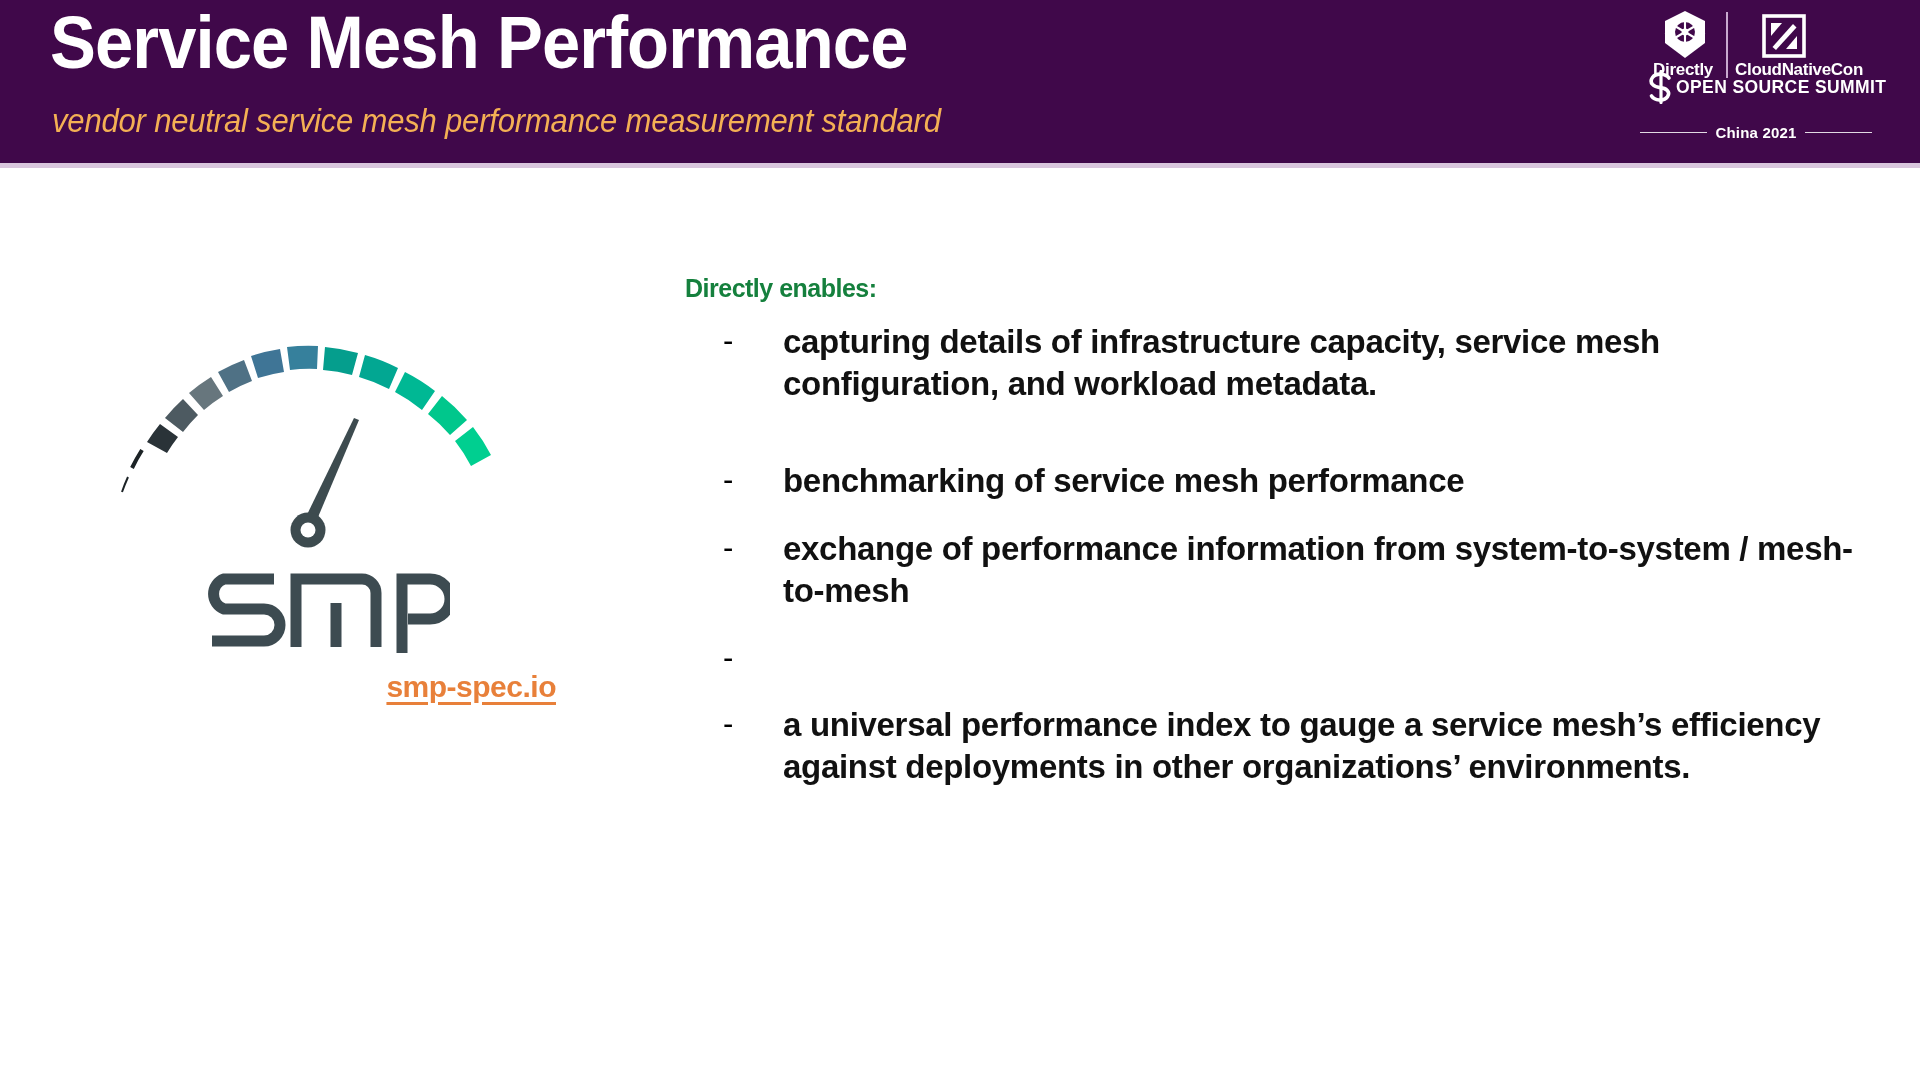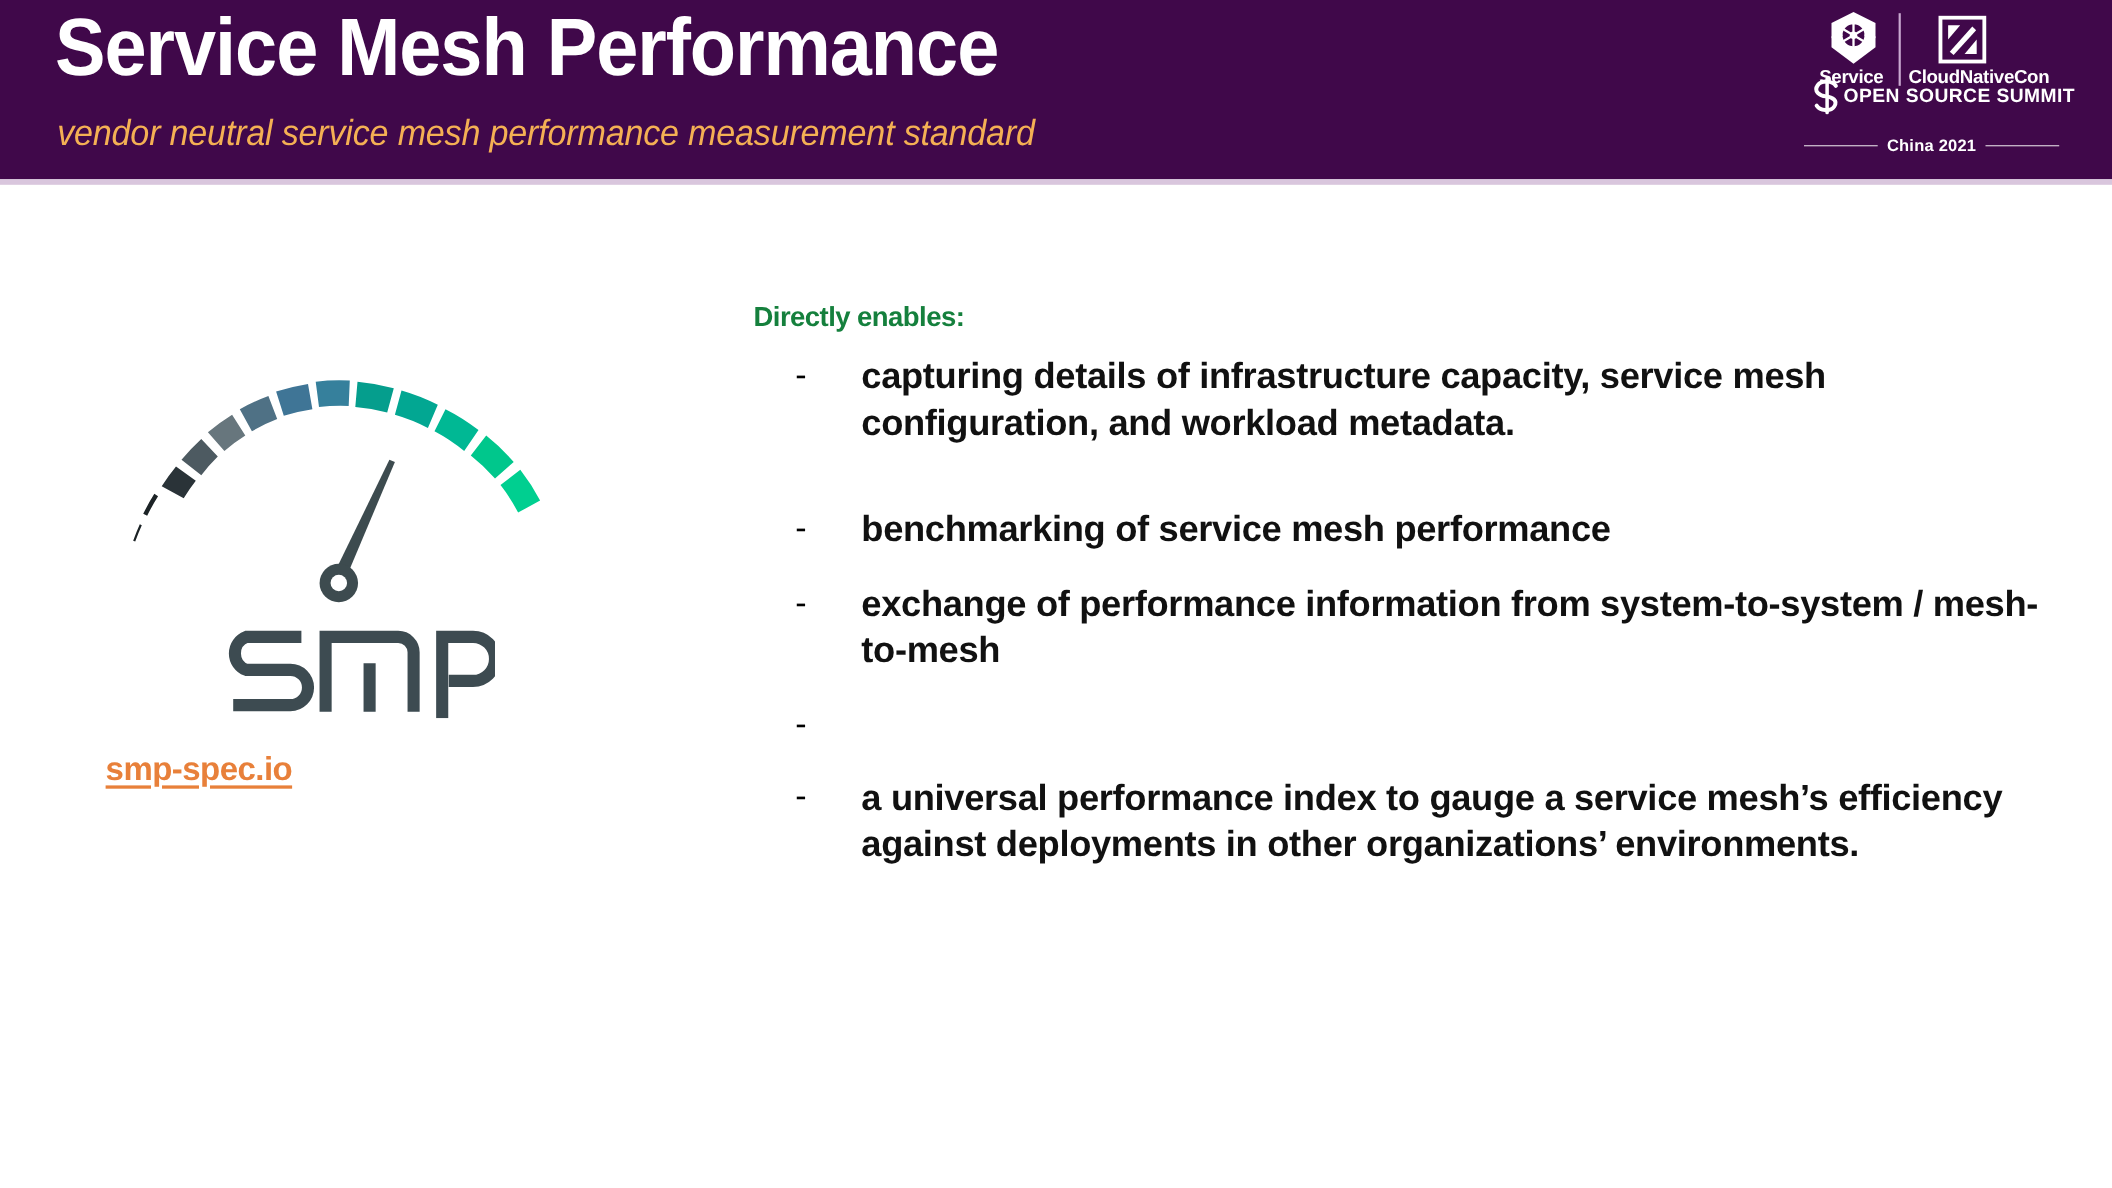--- a/index.html
+++ b/index.html
@@ -71,21 +71,21 @@
 
   
   .smp-block { position:absolute; left:96px; top:280px; width:460px; }
   .gauge-wrap { position:relative; width:460px; height:300px; }
   .gauge-svg { position:absolute; left:0; top:0; }
   .smp-word {
     margin-top:-18px; width:460px; text-align:center;
     height:96px; display:flex; align-items:center; justify-content:center;
   }
   .smp-svg { display:block; }
-  .smp-link-row { width:460px; text-align:left; margin-top:25px; }
+  .smp-link-row { width:460px; text-align:right; margin-top:12px; }
   .smp-link {
     font-size:30px; font-weight:bold; color:#e8803a;
     text-decoration:underline; text-underline-offset:5px;
     text-decoration-thickness:3px; letter-spacing:-0.5px;
     cursor:pointer; display:inline-block;
   }
 
   
   .content { position:absolute; left:685px; top:275px; width:1180px; }
   .sec-head {
@@ -142,21 +142,21 @@
 
       <svg class="cncf-mark" viewBox="0 0 44 44">
         <rect x="2" y="2" width="40" height="40" fill="none" stroke="#ffffff" stroke-width="3.6"></rect>
         <path d="M9 9 L20 9 L9 22 Z" fill="#ffffff"></path>
         <path d="M35 35 L24 35 L35 22 Z" fill="#ffffff"></path>
         <path d="M10.5 33 L31 10 L34.5 13.5 L14 36 Z" fill="#ffffff"></path>
       </svg>
     </div>
 
     <div class="logo-names">
-      <span class="nm nm-kube">Service</span>
+      <span class="nm nm-kube">Directly</span>
       <span class="nm nm-cncf">CloudNativeCon</span>
     </div>
 
     <div class="oss-row">
       <svg class="oss-s" viewBox="0 0 34 34">
         <path d="M25 8 C22 3.5 12 2.5 8.5 7.5 C4.5 13 10 17 16 17.6 C22 18.2 27 21.5 23.5 26.8 C20 32 10.5 30.5 7.5 26" fill="none" stroke="#ffffff" stroke-width="3.6" stroke-linecap="round"></path>
         <line x1="17" y1="1.5" x2="17" y2="32.5" stroke="#ffffff" stroke-width="3.2" stroke-linecap="round"></line>
       </svg>
       <span class="oss-text">OPEN SOURCE SUMMIT</span>
     </div>

